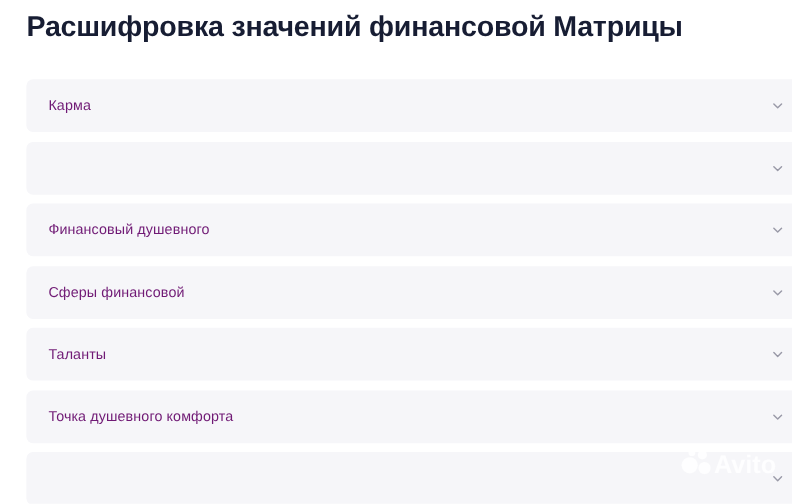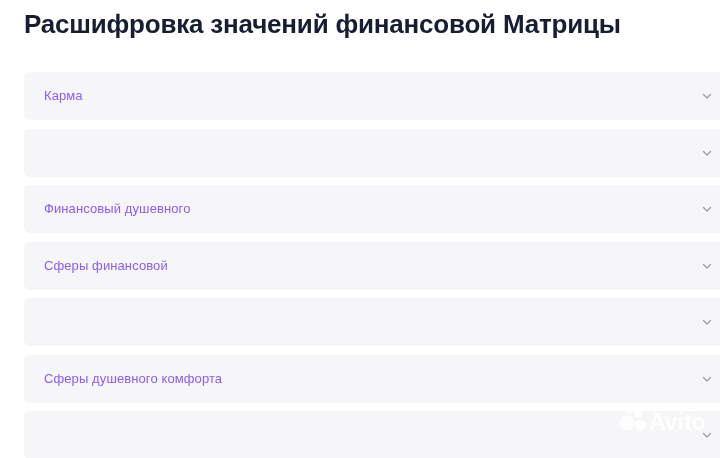--- a/index.html
+++ b/index.html
@@ -48,21 +48,21 @@
     background: #f6f6f9;
     border-radius: 6px;
     margin-bottom: 8.5px;
     display: flex;
     align-items: center;
     box-sizing: border-box;
   }
 
   .accordion-label {
     font-size: 13px;
-    color: #8b5cf6;
+    color: #701a75;
     font-weight: 400;
     padding-left: 20px;
     letter-spacing: 0.1px;
     line-height: 48px;
     white-space: nowrap;
   }
 
   .accordion-chevron {
     position: absolute;
     right: 14px;
@@ -131,29 +131,30 @@
     <div class="accordion-item">
       <span class="accordion-label">Сферы финансовой</span>
       <span class="accordion-chevron">
         <svg viewBox="0 0 14 14" xmlns="http://www.w3.org/2000/svg">
           <path d="M3.5 5.5 L7 9 L10.5 5.5" fill="none" stroke="#9a9aa8" stroke-width="1.3" stroke-linecap="round" stroke-linejoin="round"></path>
         </svg>
       </span>
     </div>
 
     <div class="accordion-item">
+      <span class="accordion-label">Таланты</span>
       <span class="accordion-chevron">
         <svg viewBox="0 0 14 14" xmlns="http://www.w3.org/2000/svg">
           <path d="M3.5 5.5 L7 9 L10.5 5.5" fill="none" stroke="#9a9aa8" stroke-width="1.3" stroke-linecap="round" stroke-linejoin="round"></path>
         </svg>
       </span>
     </div>
 
     <div class="accordion-item">
-      <span class="accordion-label">Сферы душевного комфорта</span>
+      <span class="accordion-label">Точка душевного комфорта</span>
       <span class="accordion-chevron">
         <svg viewBox="0 0 14 14" xmlns="http://www.w3.org/2000/svg">
           <path d="M3.5 5.5 L7 9 L10.5 5.5" fill="none" stroke="#9a9aa8" stroke-width="1.3" stroke-linecap="round" stroke-linejoin="round"></path>
         </svg>
       </span>
     </div>
 
     <div class="accordion-item">
       <span class="accordion-chevron">
         <svg viewBox="0 0 14 14" xmlns="http://www.w3.org/2000/svg">

